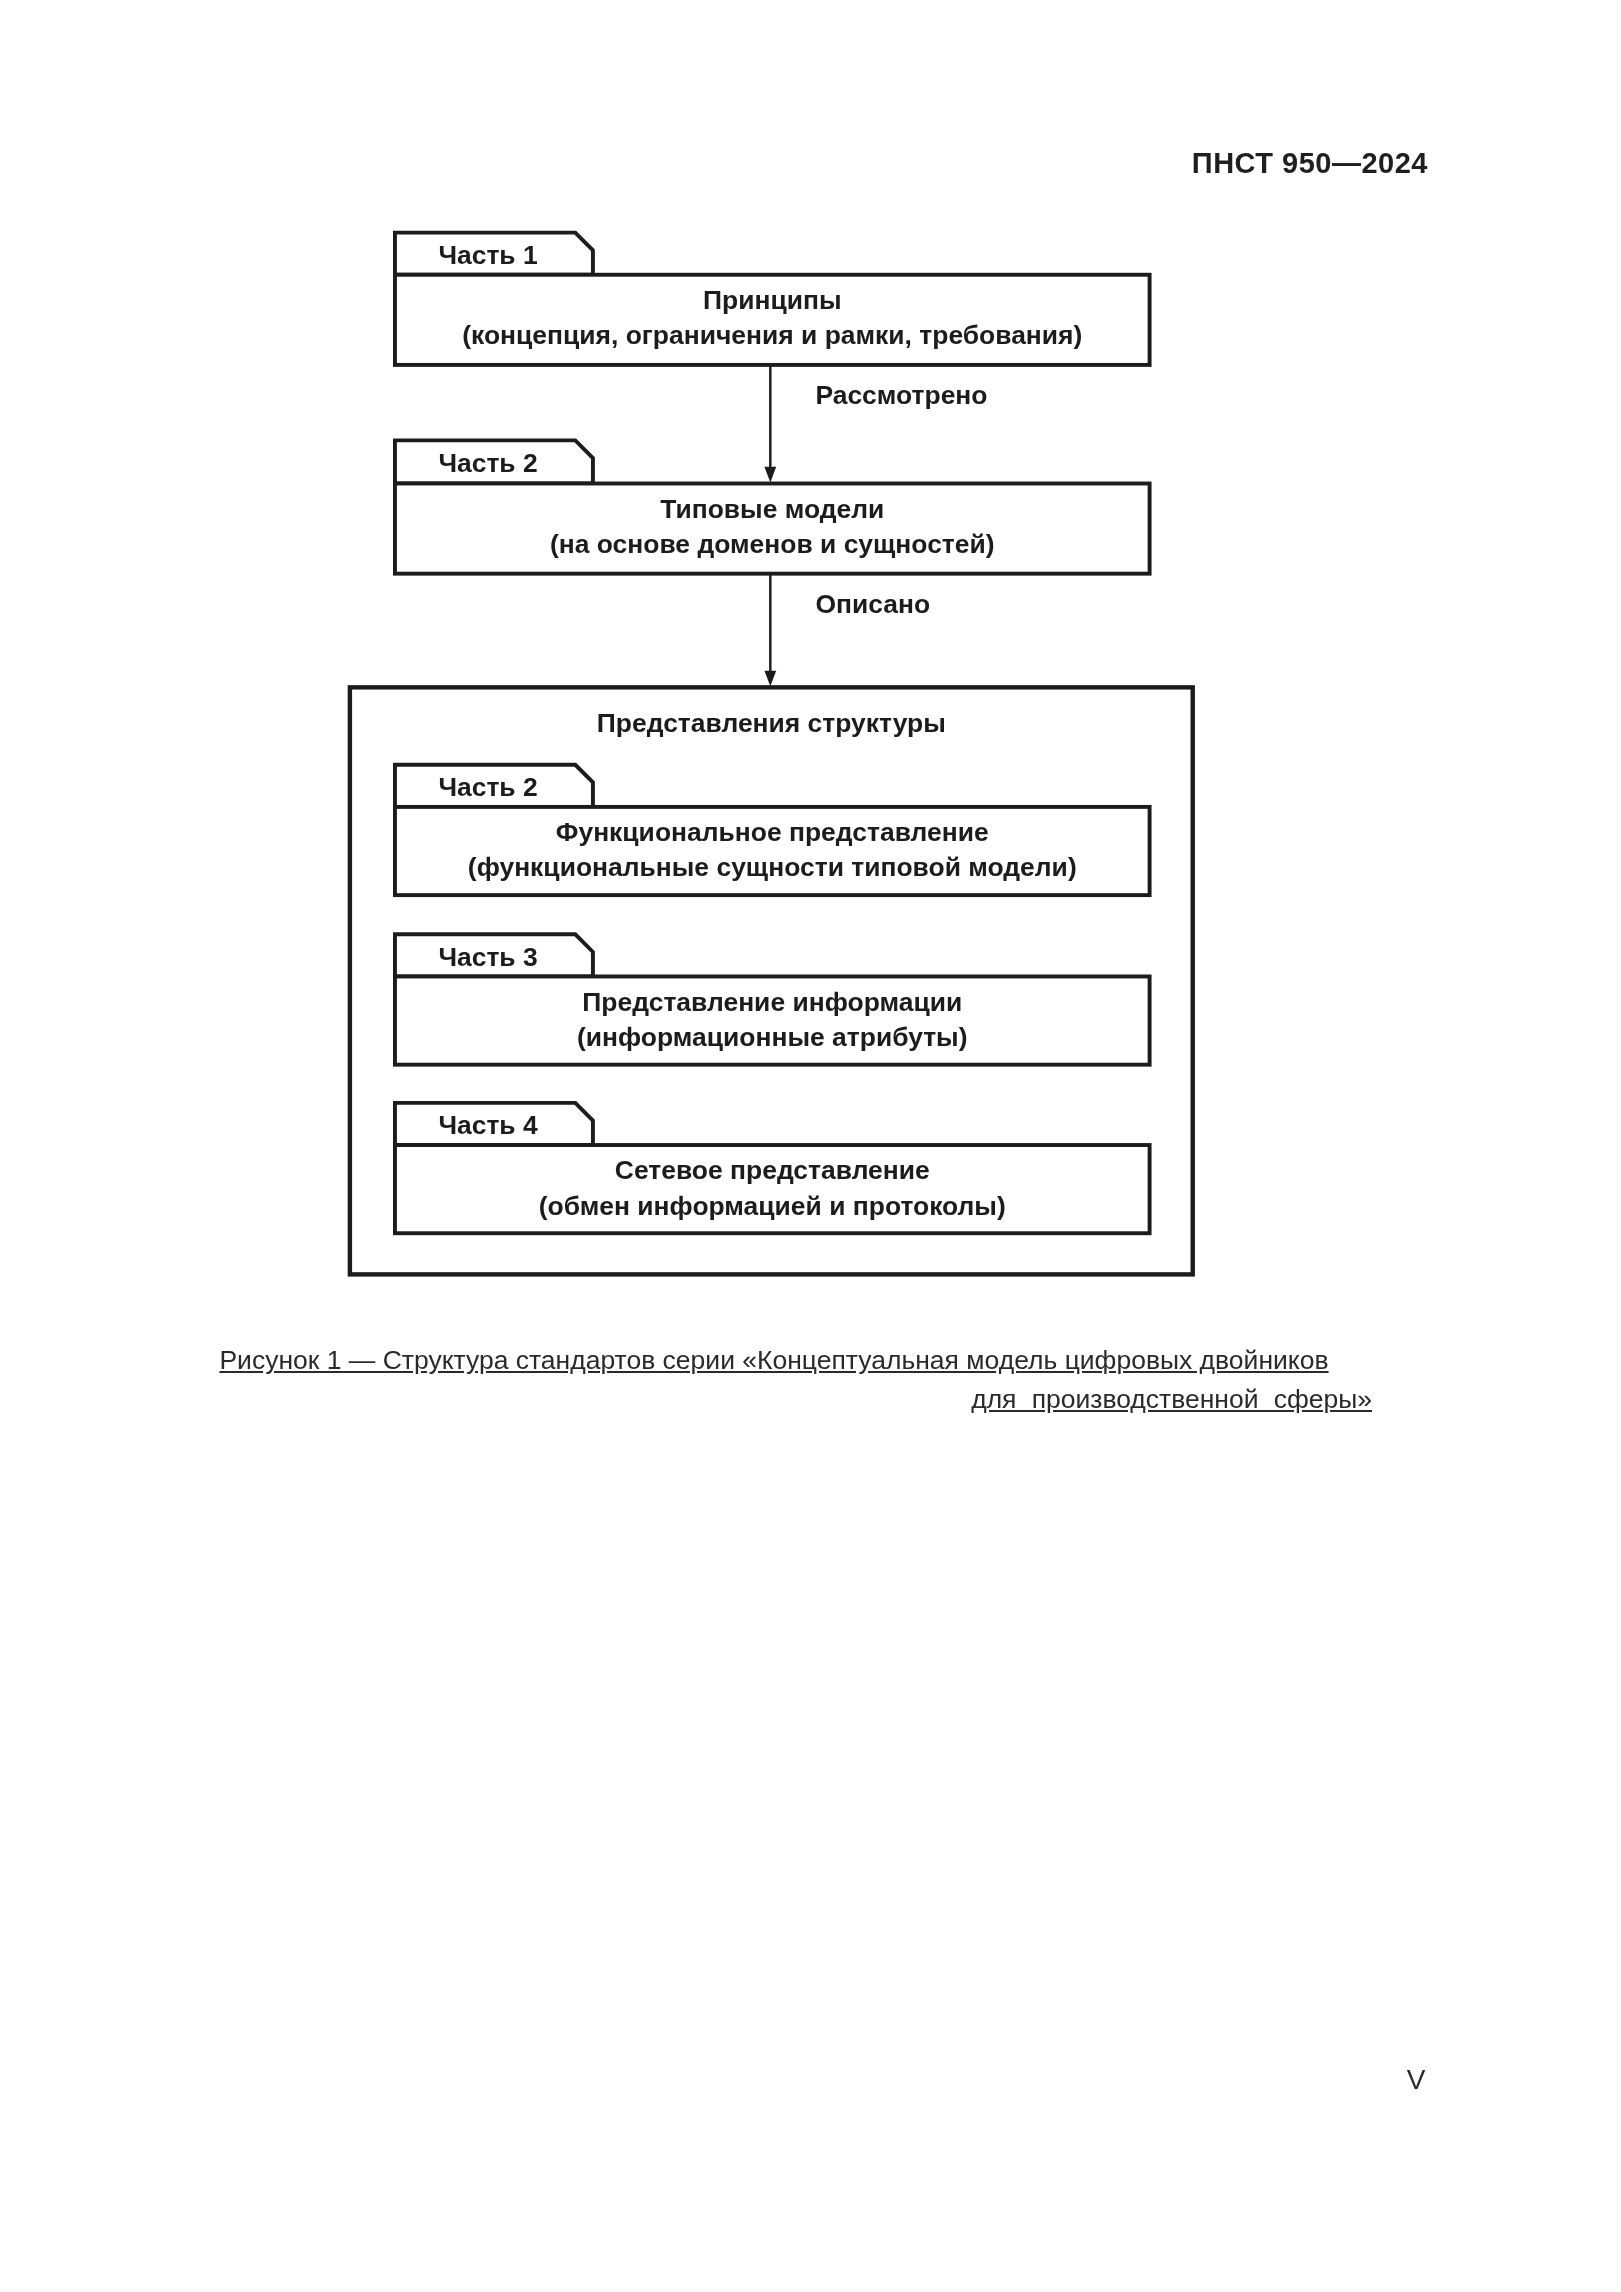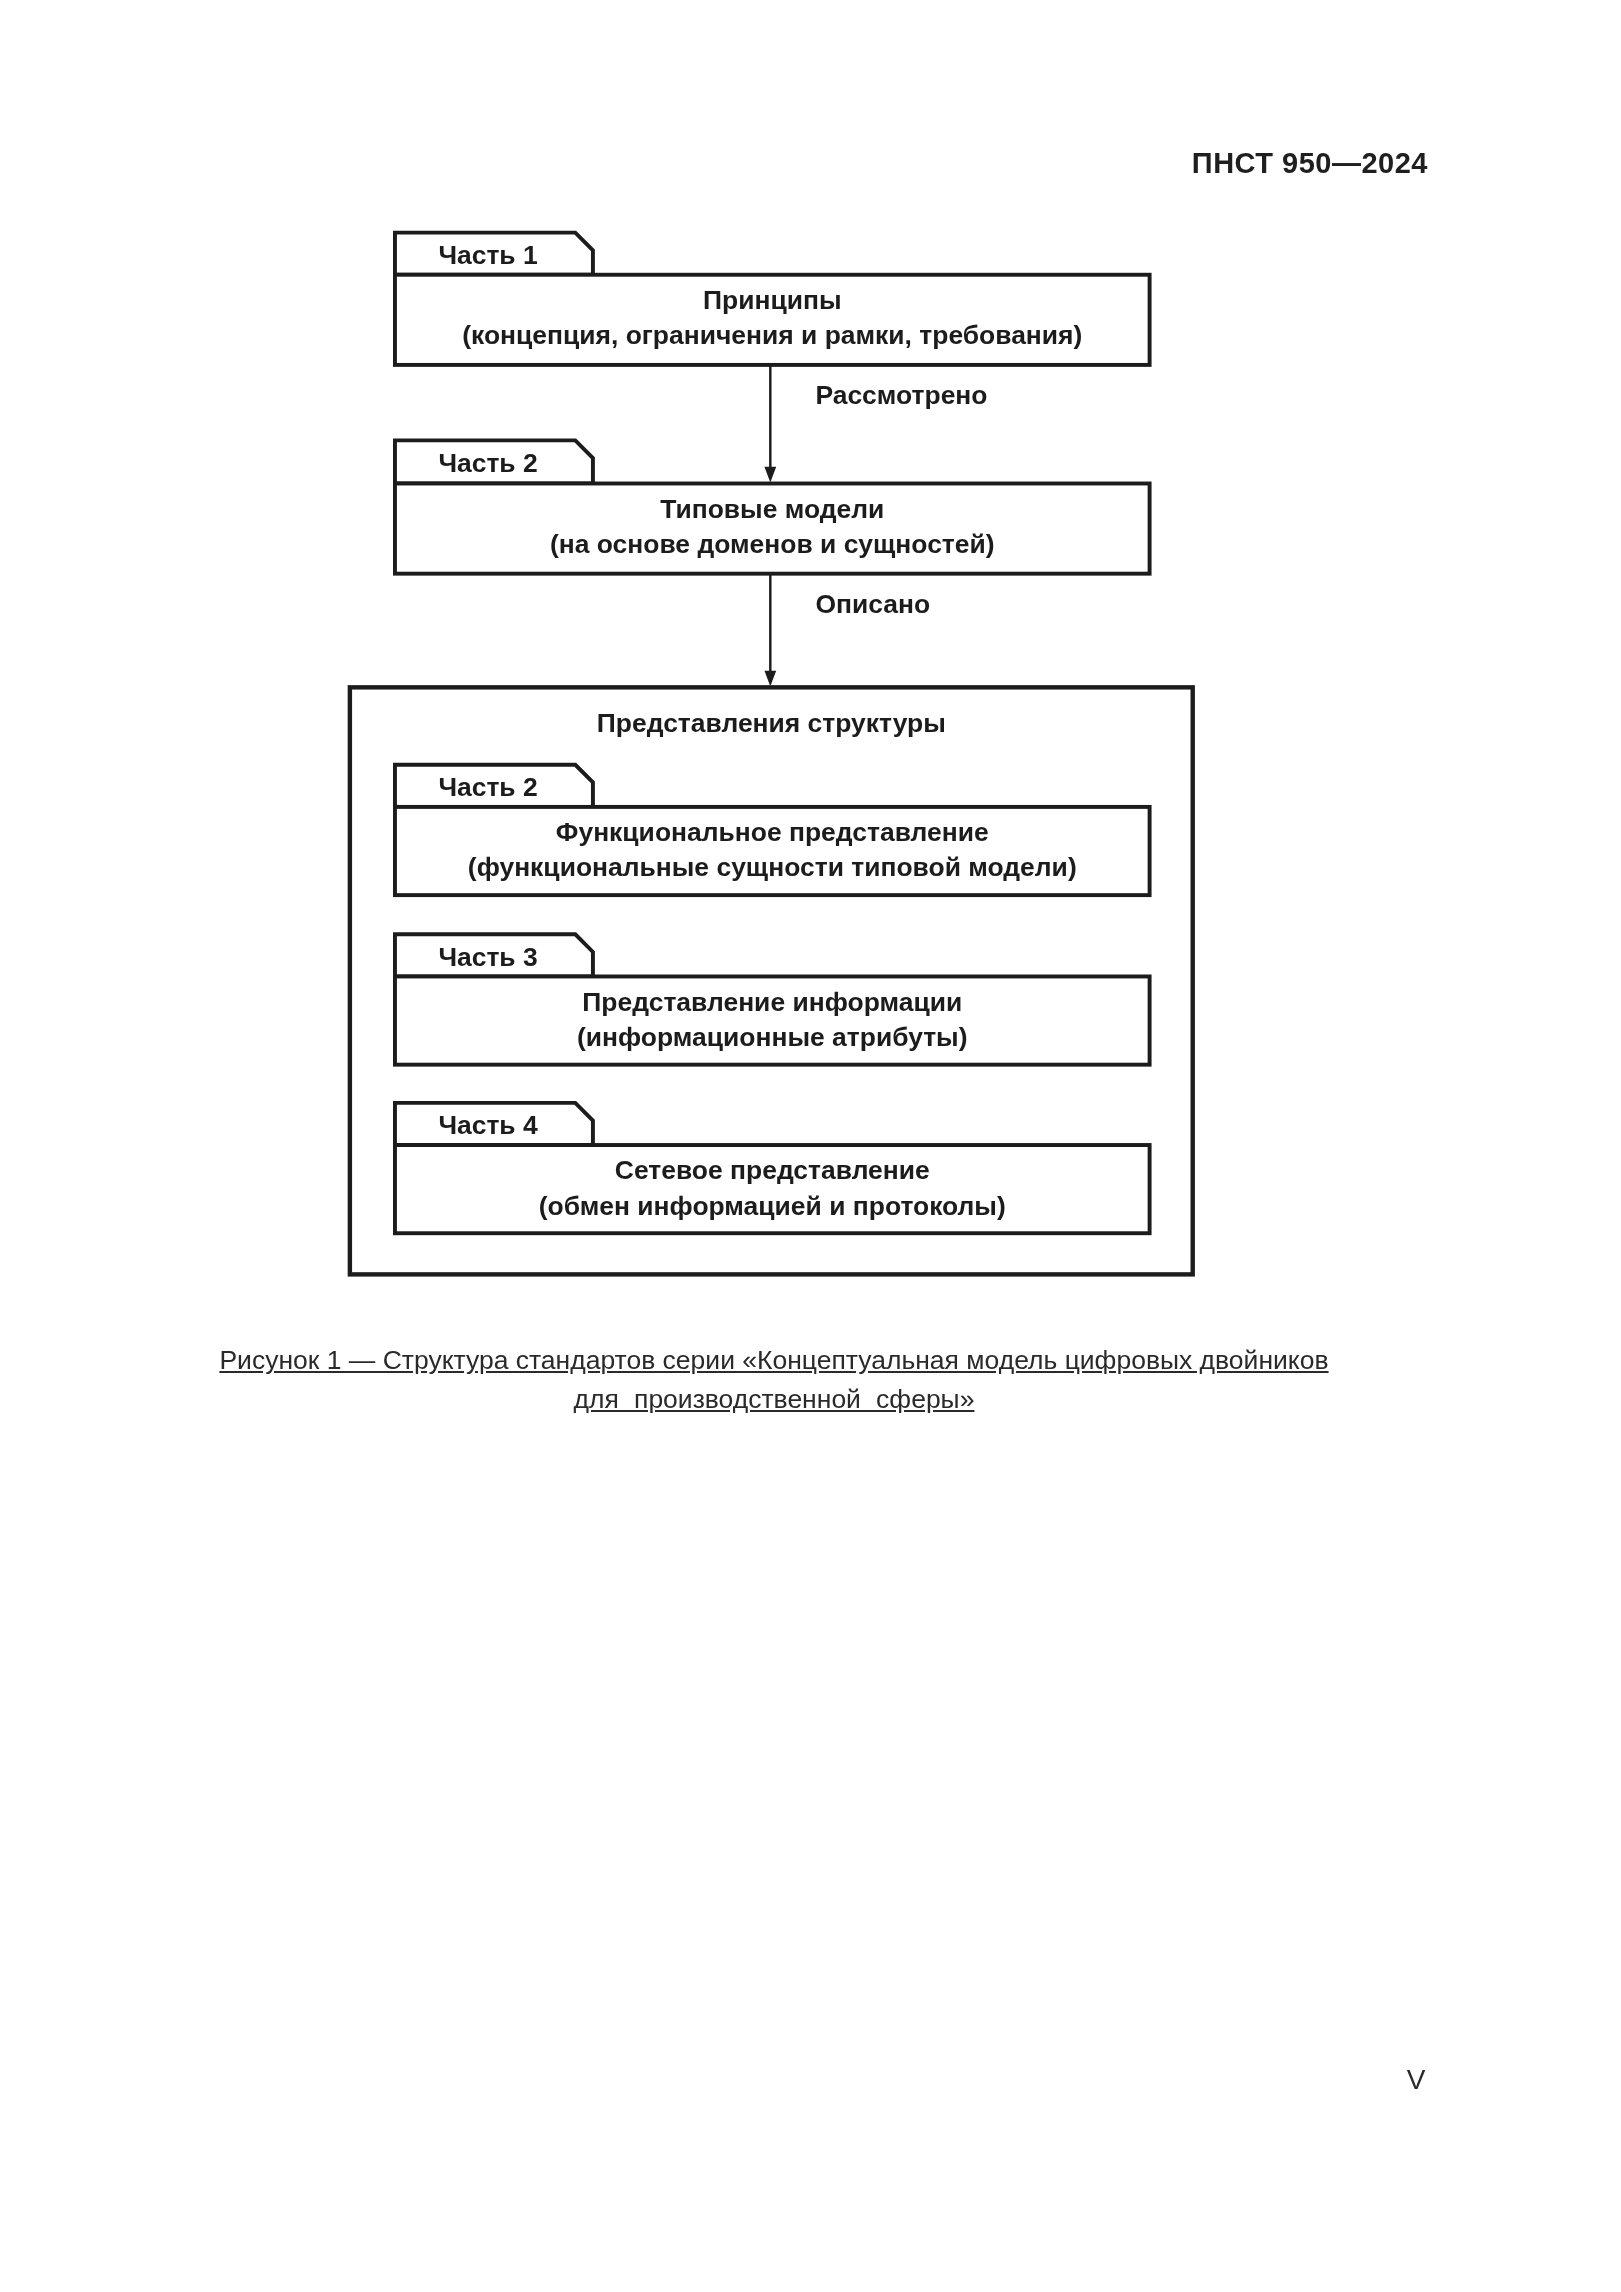--- a/index.html
+++ b/index.html
@@ -66,20 +66,21 @@
     width: 1196px;
     text-align: center;
     font-size: 26.5px;
     font-weight: normal;
     color: #2a2a2a;
     line-height: 39px;
     text-decoration: underline;
   }
   .figure-caption .cap-line2 {
     word-spacing: 7.8px;
+    text-align: right;
   }
   .page-number {
     position: absolute;
     left: 1372px;
     top: 2064px;
     width: 88px;
     text-align: center;
     font-size: 28px;
     color: #2a2a2a;
   }

